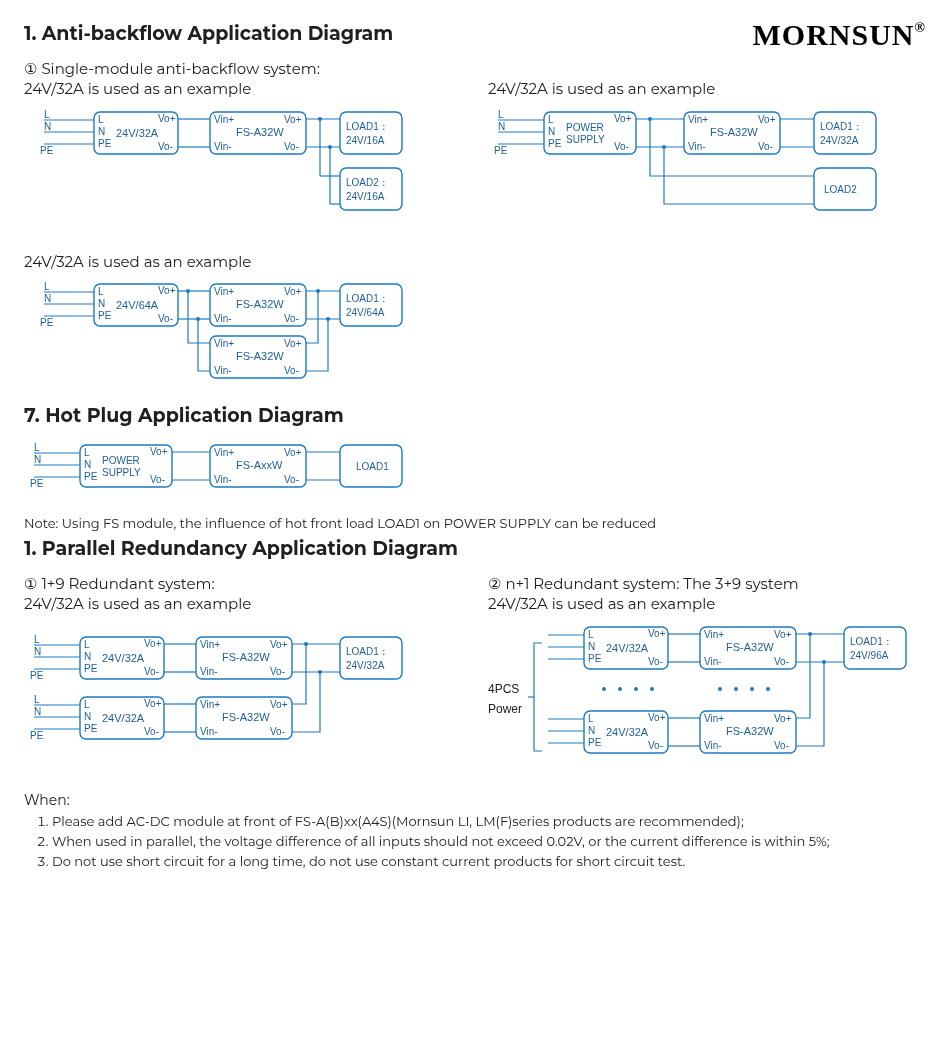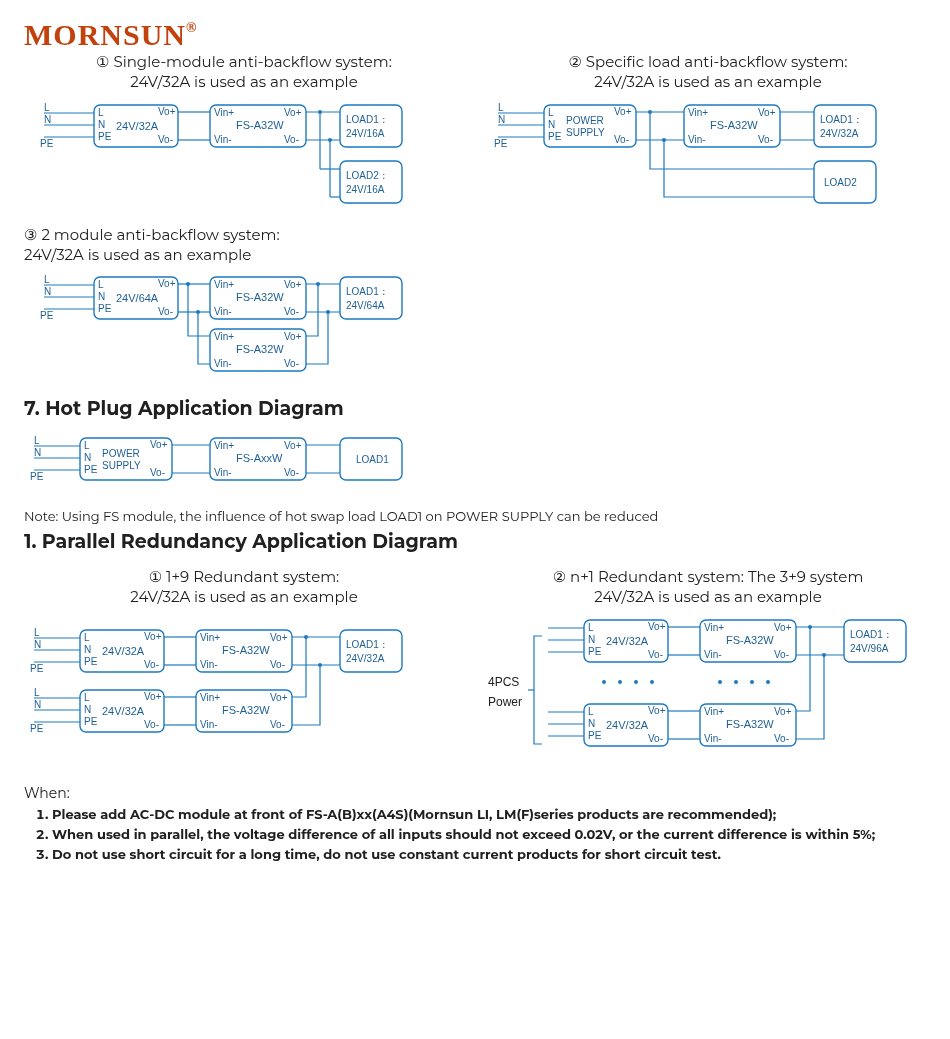--- a/index.html
+++ b/index.html
@@ -12,44 +12,45 @@
     width:902px;
     font-family: Montserrat, "Segoe UI", Arial, sans-serif;
     color:var(--txt);
     font-size:14px;
     background:#fff;
   }
   .top-row{display:flex;justify-content:space-between;align-items:flex-start;}
   h1.sec{font-size:19px;font-weight:700;margin:4px 0 14px 0;}
   .brand{
     font-family: "Times New Roman", serif;
-    color:#c2410c;
+    color:#000000;
     font-size:30px;
     font-weight:700;
     letter-spacing:1px;
   }
   .brand sup{font-size:14px;vertical-align:top;position:relative;top:2px;}
-  .two-col{display:flex;gap:24px;text-align:center;}
+  .two-col{display:flex;gap:24px;}
   .col{flex:0 0 440px;}
   .sub{font-size:15px;line-height:1.35;margin-bottom:8px;}
   .note{font-size:13px;margin:14px 0 6px 0;}
   .notes ol{margin:4px 0 0 14px;padding-left:14px;font-size:13px;}
-  .notes li{margin-bottom:4px;font-weight:bold;}
+  .notes li{margin-bottom:4px;}
   svg{display:block}
   .box{fill:#fff;stroke:var(--blue);stroke-width:1.4;}
   .wire{stroke:var(--blue);stroke-width:1.2;fill:none;}
   .lbl{font-size:10px;fill:#1e5f94;font-family:Arial, sans-serif;}
   .lbl-big{font-size:11px;fill:#1e5f94;font-family:Arial, sans-serif;}
   .dot{fill:var(--blue);}
   .ann{font-size:12px;fill:#202020;font-family:Arial, sans-serif;}
 </style>
 </head>
 <body>
 
 <div class="top-row">
+  <h1 class="sec">1. Anti-backflow Application Diagram</h1>
   <div class="brand">
     <span>MORNSUN</span><sup>®</sup>
   </div>
 </div>
 
 <div class="two-col">
 
   <div class="col">
     <div class="sub">
       <span>① Single-module anti-backflow system:</span><br>
@@ -97,21 +98,21 @@
         <circle class="dot" cx="306" cy="39" r="2"></circle>
 
       <rect class="box" x="316" y="60" width="62" height="42" rx="6"></rect>
       <text class="lbl" x="322" y="78">LOAD2：</text>
       <text class="lbl" x="322" y="92">24V/16A</text>
     </svg>
   </div>
 
   <div class="col">
     <div class="sub">
-      <span>② Specific load anti-backflow system:</span><br>
+      <br>
       <span>24V/32A is used as an example</span>
     </div>
     <svg width="420" height="120">
       <line class="wire" x1="10" y1="12" x2="56" y2="12"></line>
         <text class="lbl" x="10" y="10">L</text>
       <line class="wire" x1="10" y1="24" x2="56" y2="24"></line>
         <text class="lbl" x="10" y="22">N</text>
       <line class="wire" x1="10" y1="36" x2="56" y2="36"></line>
         <text class="lbl" x="6" y="46">PE</text>
       <rect class="box" x="56" y="4" width="92" height="42" rx="6"></rect>
@@ -140,21 +141,21 @@
         <circle class="dot" cx="176" cy="39" r="2"></circle>
       <polyline class="wire" points="162,11 162,68 326,68"></polyline>
       <polyline class="wire" points="176,39 176,96 326,96"></polyline>
       <rect class="box" x="326" y="60" width="62" height="42" rx="6"></rect>
       <text class="lbl" x="336" y="85">LOAD2</text>
     </svg>
   </div>
 </div>
 
 <div class="sub" style="margin-top:4px">
-  <span>③ 2 module anti-backflow system:</span><br>
+  <br>
   <span>24V/32A is used as an example</span>
 </div>
 <svg width="420" height="120">
   <line class="wire" x1="20" y1="12" x2="70" y2="12"></line>
     <text class="lbl" x="20" y="10">L</text>
   <line class="wire" x1="20" y1="24" x2="70" y2="24"></line>
     <text class="lbl" x="20" y="22">N</text>
   <line class="wire" x1="20" y1="36" x2="70" y2="36"></line>
     <text class="lbl" x="16" y="46">PE</text>
   <rect class="box" x="70" y="4" width="84" height="42" rx="6"></rect>
@@ -219,21 +220,21 @@
   <text class="lbl" x="190" y="15">Vin+</text>
   <text class="lbl" x="190" y="42">Vin-</text>
   <text class="lbl-big" x="212" y="28">FS-AxxW</text>
   <text class="lbl" x="260" y="15">Vo+</text>
   <text class="lbl" x="260" y="42">Vo-</text>
   <line class="wire" x1="282" y1="11" x2="316" y2="11"></line>
   <line class="wire" x1="282" y1="39" x2="316" y2="39"></line>
   <rect class="box" x="316" y="4" width="62" height="42" rx="6"></rect>
   <text class="lbl" x="332" y="29">LOAD1</text>
 </svg>
-<div class="note">Note:  Using FS module, the influence of hot swap load LOAD1 on POWER SUPPLY can be reduced</div>
+<div class="note">Note:  Using FS module, the influence of hot front load LOAD1 on POWER SUPPLY can be reduced</div>
 
 <h1 class="sec">1. Parallel Redundancy Application Diagram</h1>
 <div class="two-col">
 
   <div class="col">
     <div class="sub">
       <span>① 1+9 Redundant system:</span><br>
       <span>24V/32A is used as an example</span>
     </div>
     <svg width="420" height="130">

